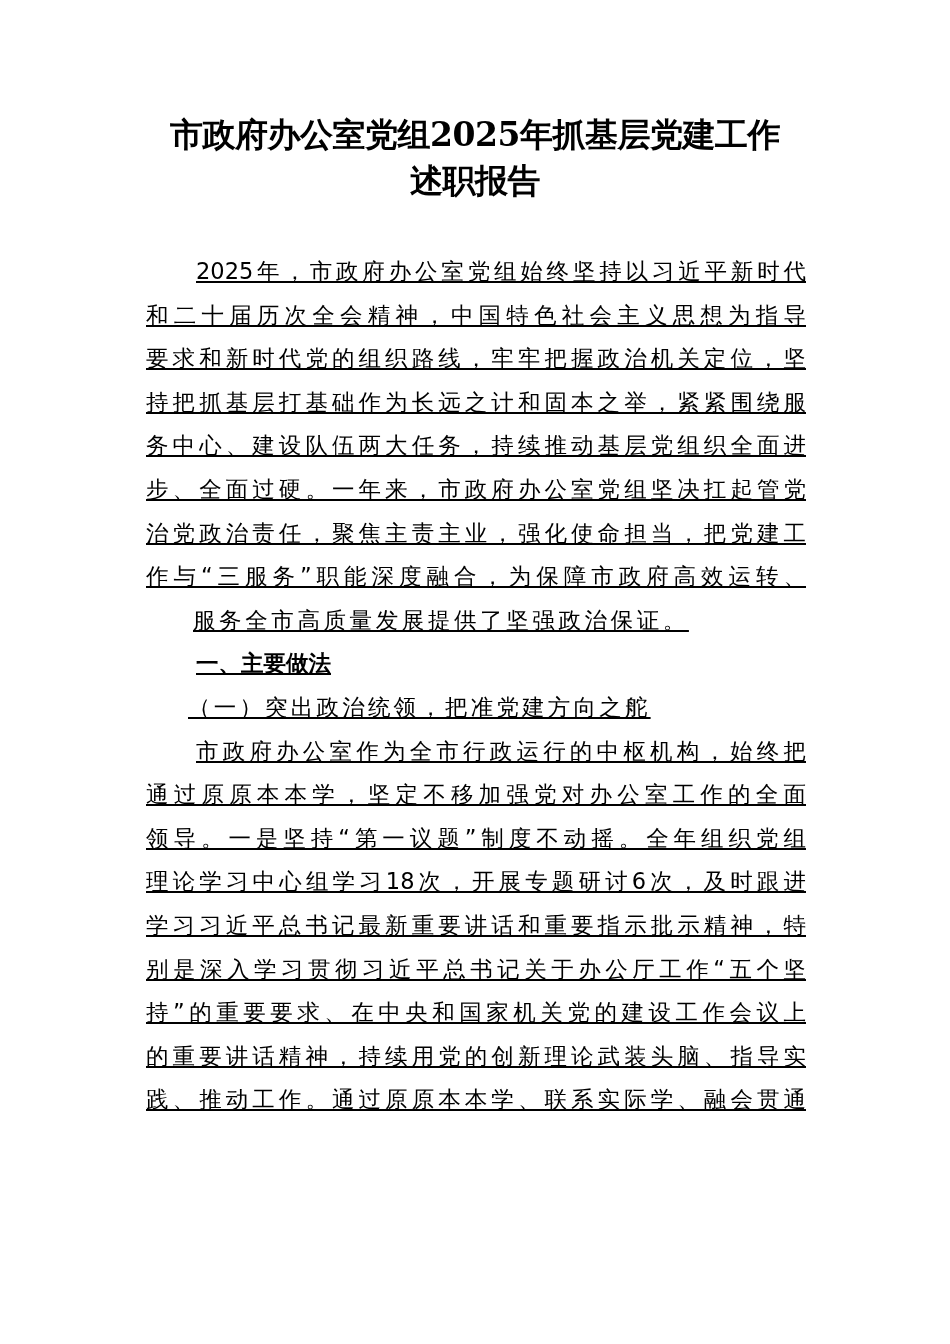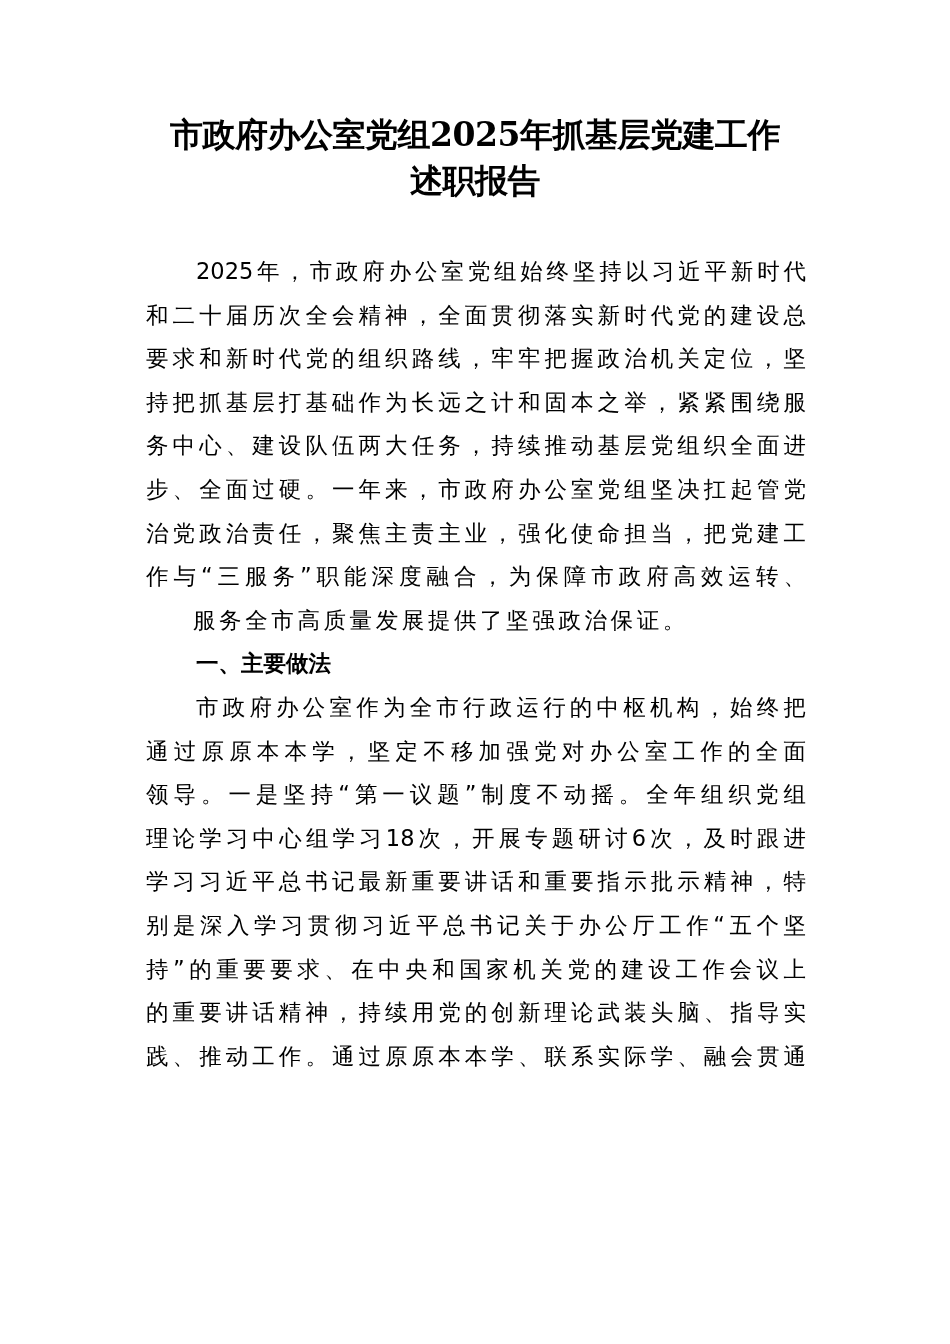--- a/index.html
+++ b/index.html
@@ -36,20 +36,21 @@
     }
     .title .line {
       display: block;
       white-space: nowrap;
     }
     .body {
       position: absolute;
       left: 146px;
       top: 250px;
       width: 660px;
+      text-decoration: underline;
     }
     .ln {
       display: block;
       height: 43.6px;
       line-height: 43.6px;
       font-size: 22.5px;
       white-space: nowrap;
       text-align: justify;
       text-align-last: justify;
       font-family: "DejaVu Sans", "Liberation Sans", sans-serif;
@@ -83,31 +84,32 @@
 
   <div class="title">
     <span class="line">市政府办公室党组2025年抓基层党建工作</span>
     <span class="line">述职报告</span>
   </div>
 
   <div class="body">
 
     <div>
       <span class="ln indent">2025年，市政府办公室党组始终坚持以习近平新时代</span>
-      <span class="ln">和二十届历次全会精神，全面贯彻落实新时代党的建设总</span>
+      <span class="ln">和二十届历次全会精神，中国特色社会主义思想为指导</span>
       <span class="ln">要求和新时代党的组织路线，牢牢把握政治机关定位，坚</span>
       <span class="ln">持把抓基层打基础作为长远之计和固本之举，紧紧围绕服</span>
       <span class="ln">务中心、建设队伍两大任务，持续推动基层党组织全面进</span>
       <span class="ln">步、全面过硬。一年来，市政府办公室党组坚决扛起管党</span>
       <span class="ln">治党政治责任，聚焦主责主业，强化使命担当，把党建工</span>
       <span class="ln">作与“三服务”职能深度融合，为保障市政府高效运转、</span>
       <span class="ln last">服务全市高质量发展提供了坚强政治保证。</span>
     </div>
 
     <span class="ln h1">一、主要做法</span>
+    <span class="ln h2">（一）突出政治统领，把准党建方向之舵</span>
 
     <div>
       <span class="ln indent">市政府办公室作为全市行政运行的中枢机构，始终把</span>
       <span class="ln">通过原原本本学，坚定不移加强党对办公室工作的全面</span>
       <span class="ln">领导。一是坚持“第一议题”制度不动摇。全年组织党组</span>
       <span class="ln">理论学习中心组学习18次，开展专题研讨6次，及时跟进</span>
       <span class="ln">学习习近平总书记最新重要讲话和重要指示批示精神，特</span>
       <span class="ln">别是深入学习贯彻习近平总书记关于办公厅工作“五个坚</span>
       <span class="ln">持”的重要要求、在中央和国家机关党的建设工作会议上</span>
       <span class="ln">的重要讲话精神，持续用党的创新理论武装头脑、指导实</span>

